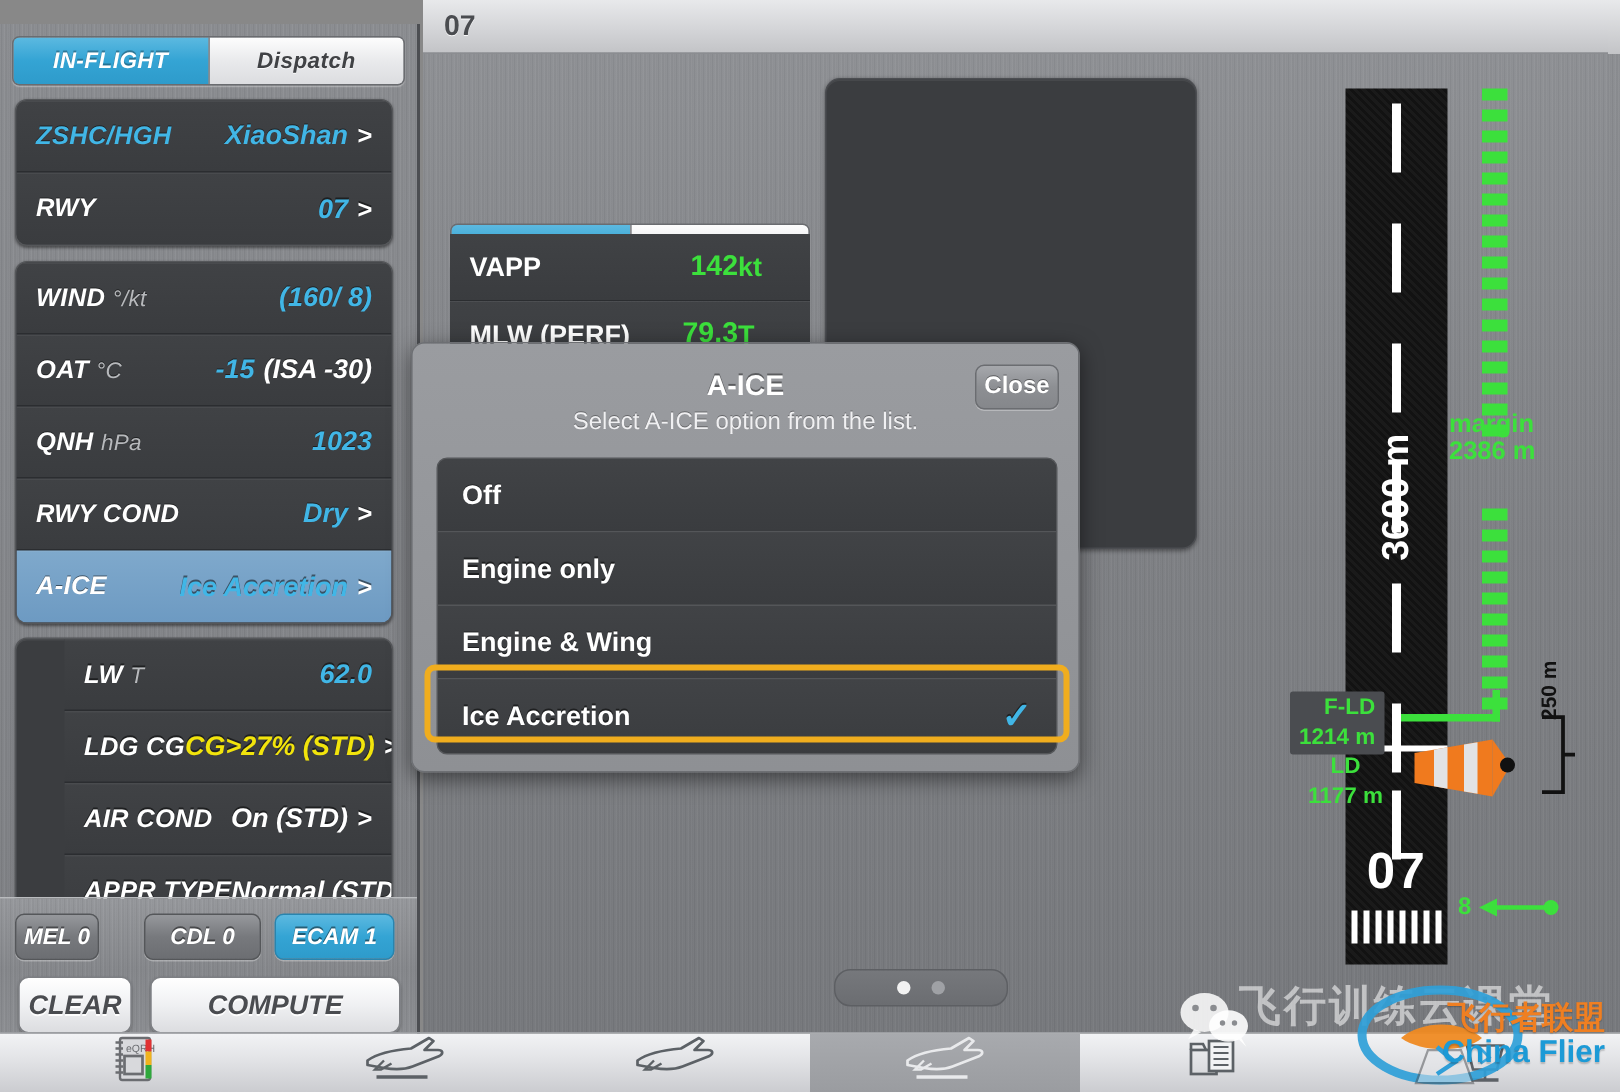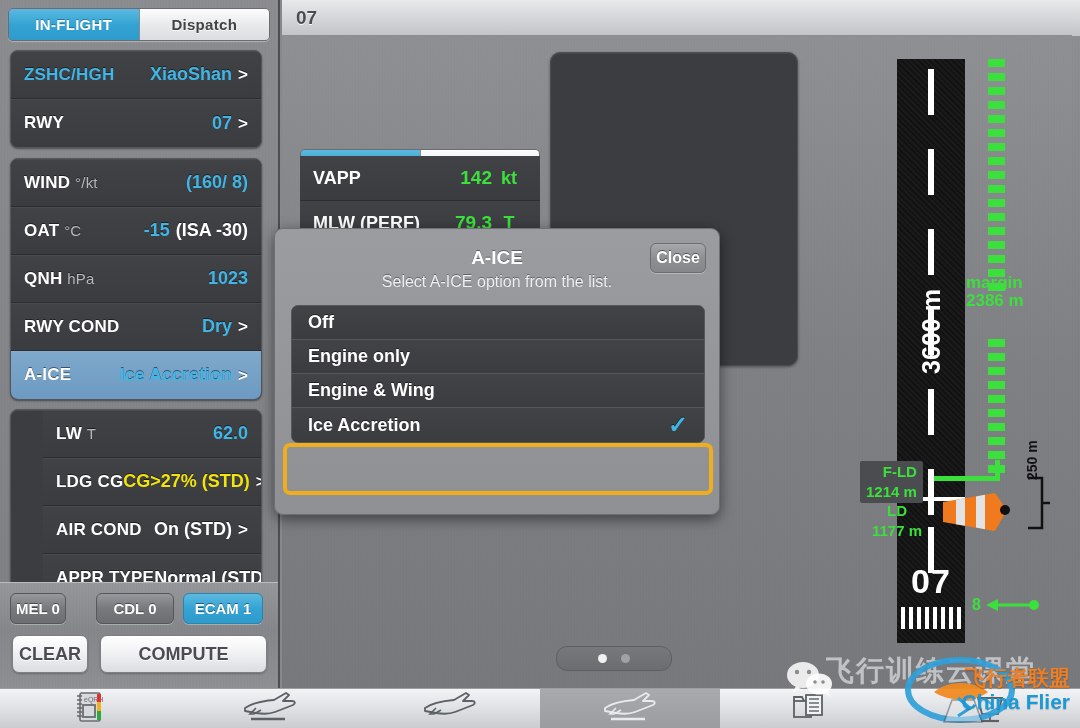--- a/index.html
+++ b/index.html
@@ -13,25 +13,26 @@
 
   
   .brushed {
     background:
       repeating-linear-gradient(90deg, rgba(255,255,255,0.045) 0px, rgba(0,0,0,0.045) 1px, rgba(255,255,255,0.03) 2px, rgba(0,0,0,0.02) 3px),
       linear-gradient(180deg, #8e9094 0%, #7e8084 50%, #76787c 100%);
   }
 
   
   #sidebar {
-    position: absolute; left: 0; top: 0; width: 280px; height: 688px;
+    position: absolute; left: 0; top: 16px; width: 280px; height: 688px;
     background:
       repeating-linear-gradient(90deg, rgba(255,255,255,0.05) 0px, rgba(0,0,0,0.05) 1px, rgba(255,255,255,0.02) 2px, rgba(0,0,0,0.02) 3px),
       linear-gradient(180deg, #8b8d91 0%, #7d7f83 100%);
     border-right: 2px solid #4c4e52;
+    font-style: italic;
   }
   #segctl {
     position: absolute; left: 8px; top: 8px; width: 262px; height: 33px;
     display: flex;
     border: 1px solid #6a6c70;
     border-radius: 5px; overflow: hidden;
     box-shadow: 0 1px 1px rgba(255,255,255,0.35);
   }
   .seg {
     flex: 1; display: flex; align-items: center; justify-content: center;
@@ -152,21 +153,21 @@
     position: absolute; left: 18px; top: 120px; width: 240px;
   }
   #vappgrp .vrow {
     height: 45px; display: flex; align-items: center;
     padding: 0 14px 0 13px;
     background: linear-gradient(180deg, #404245 0%, #3a3c3f 100%);
     border-bottom: 1px solid #2b2d30;
   }
   #vappgrp .vlbl { color: #fff; font-size: 18px; font-weight: bold; flex: 1; }
   #vappgrp .vnum { color: #3ce03c; font-size: 19px; font-weight: bold; width: 62px; text-align: right; }
-  #vappgrp .vunit { color: #3ce03c; font-size: 18px; font-weight: bold; width: 34px; text-align: center; }
+  #vappgrp .vunit { color: #3ce03c; font-size: 18px; font-weight: bold; width: 34px; text-align: left; }
 
   #pagedots {
     position: absolute; left: 274px; top: 610px; width: 116px; height: 25px;
     border-radius: 11px;
     background: linear-gradient(180deg, #76787c 0%, #6b6d71 100%);
     border: 1px solid #5d5f63;
     display: flex; align-items: center; justify-content: center; gap: 14px;
   }
   .dot { width: 9px; height: 9px; border-radius: 50%; }
   .dot.on { background: #f2f2f2; }
@@ -262,21 +263,21 @@
     color: #fff; font-size: 16px; font-weight: bold;
     text-shadow: 0 -1px 0 rgba(0,0,0,0.45);
     box-shadow: 0 1px 0 rgba(255,255,255,0.3);
   }
   #optlist {
     position: absolute; left: 16px; top: 76px; width: 414px;
     background: #3b3d40; border-radius: 7px; overflow: hidden;
     border: 1px solid #55575a;
   }
   .opt {
-    height: 34px; display: flex; align-items: center; justify-content: space-between;
+    height: 49px; display: flex; align-items: center; justify-content: space-between;
     padding: 0 16px;
     background: linear-gradient(180deg, #414346 0%, #3a3c3f 100%);
     border-bottom: 1px solid #545659;
     color: #fff; font-size: 18px; font-weight: bold;
     text-shadow: 0 -1px 0 rgba(0,0,0,0.5);
   }
   .opt:last-child { border-bottom: none; }
   .opt .tick { color: #41b6e6; font-size: 24px; font-weight: bold; }
   #hl {
     position: absolute; left: 8px; top: 214px; width: 430px; height: 52px;

